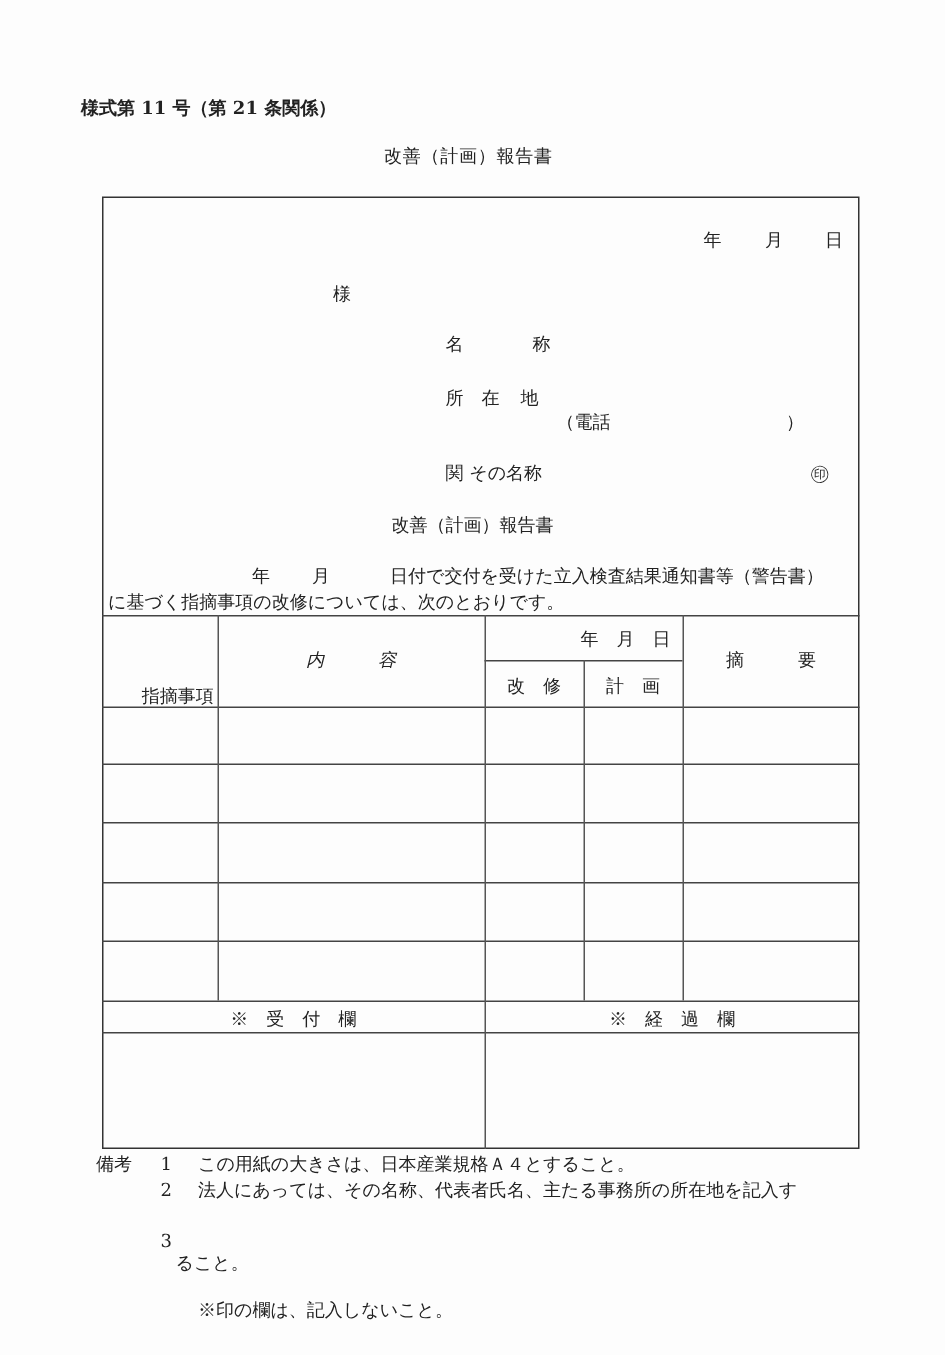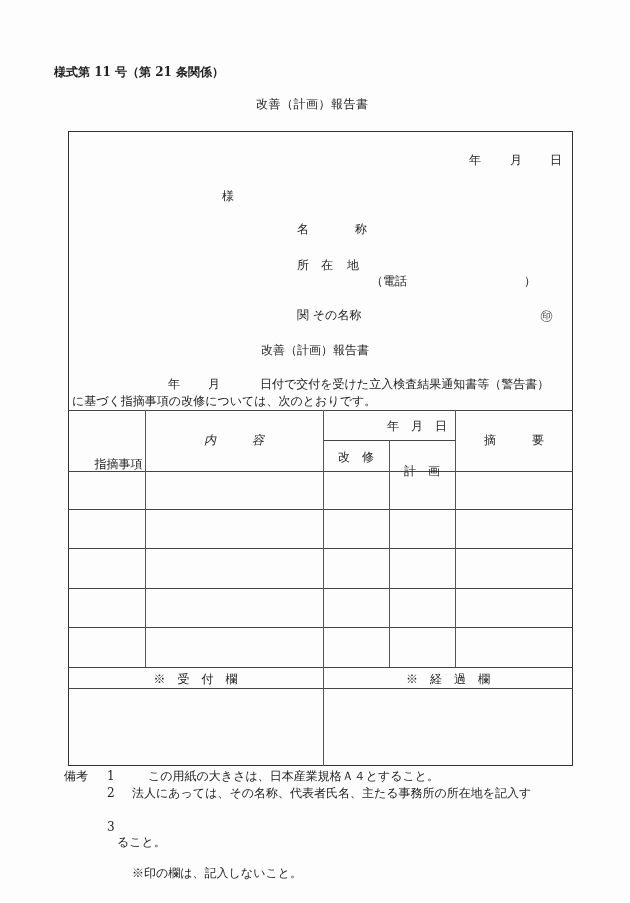--- a/index.html
+++ b/index.html
@@ -90,21 +90,21 @@
 
 <div class="vline" style="left:145px; top:410px; height:257px;"></div>
 <div class="vline" style="left:323px; top:410px; height:356px;"></div>
 <div class="vline" style="left:389px; top:440px; height:227px;"></div>
 <div class="vline" style="left:455px; top:410px; height:257px;"></div>
 
 <div class="cell-label" style="left:80px; top:432px; width:77px;margin-top:24px;">指摘事項</div>
 <div class="cell-label" style="left:145px; top:432px; width:178px;font-style:italic;">内　　　容</div>
 <div class="cell-label" style="left:323px; top:418px; width:132px; text-align:right; padding-right:8px; box-sizing:border-box;">年　月　日</div>
 <div class="cell-label" style="left:323px; top:449px; width:66px;">改　修</div>
-<div class="cell-label" style="left:389px; top:463px; width:66px;">計　画</div>
+<div class="cell-label" style="left:389px; top:449px; width:66px;">計　画</div>
 <div class="cell-label" style="left:455px; top:432px; width:118px;">摘　　　要</div>
 
 <div class="abs" style="left:69px; top:472px; width:76px; height:37px;"></div>
 <div class="abs" style="left:146px; top:472px; width:177px; height:37px;"></div>
 <div class="abs" style="left:324px; top:472px; width:65px; height:37px;"></div>
 <div class="abs" style="left:390px; top:472px; width:65px; height:37px;"></div>
 <div class="abs" style="left:456px; top:472px; width:116px; height:37px;"></div>
 
 <div class="abs" style="left:69px; top:510px; width:76px; height:38px;"></div>
 <div class="abs" style="left:146px; top:510px; width:177px; height:38px;"></div>
@@ -130,18 +130,18 @@
 <div class="abs" style="left:390px; top:628px; width:65px; height:39px;"></div>
 <div class="abs" style="left:456px; top:628px; width:116px; height:39px;"></div>
 
 <div class="cell-label" style="left:68px; top:671px; width:255px;">※　受　付　欄</div>
 <div class="cell-label" style="left:323px; top:671px; width:250px;">※　経　過　欄</div>
 <div class="abs" style="left:69px; top:690px; width:254px; height:75px;"></div>
 <div class="abs" style="left:325px; top:690px; width:247px; height:75px;"></div>
 
 <div class="abs notes" style="left:64px; top:768px;">備考</div>
 <div class="abs notes" style="left:107px; top:768px;">1</div>
-<div class="abs notes" style="left:148px; top:768px;">この用紙の大きさは、日本産業規格Ａ４とすること。</div>
+<div class="abs notes" style="left:132px; top:768px;">この用紙の大きさは、日本産業規格Ａ４とすること。</div>
 <div class="abs notes" style="left:107px; top:785px;">2</div>
 <div class="abs notes" style="left:132px; top:785px;">法人にあっては、その名称、代表者氏名、主たる事務所の所在地を記入す</div>
 <div class="abs notes" style="left:117px; top:834px;">ること。</div>
 <div class="abs notes" style="left:107px; top:819px;">3</div>
 <div class="abs notes" style="left:132px; top:865px;">※印の欄は、記入しないこと。</div>
 
 </body></html>

